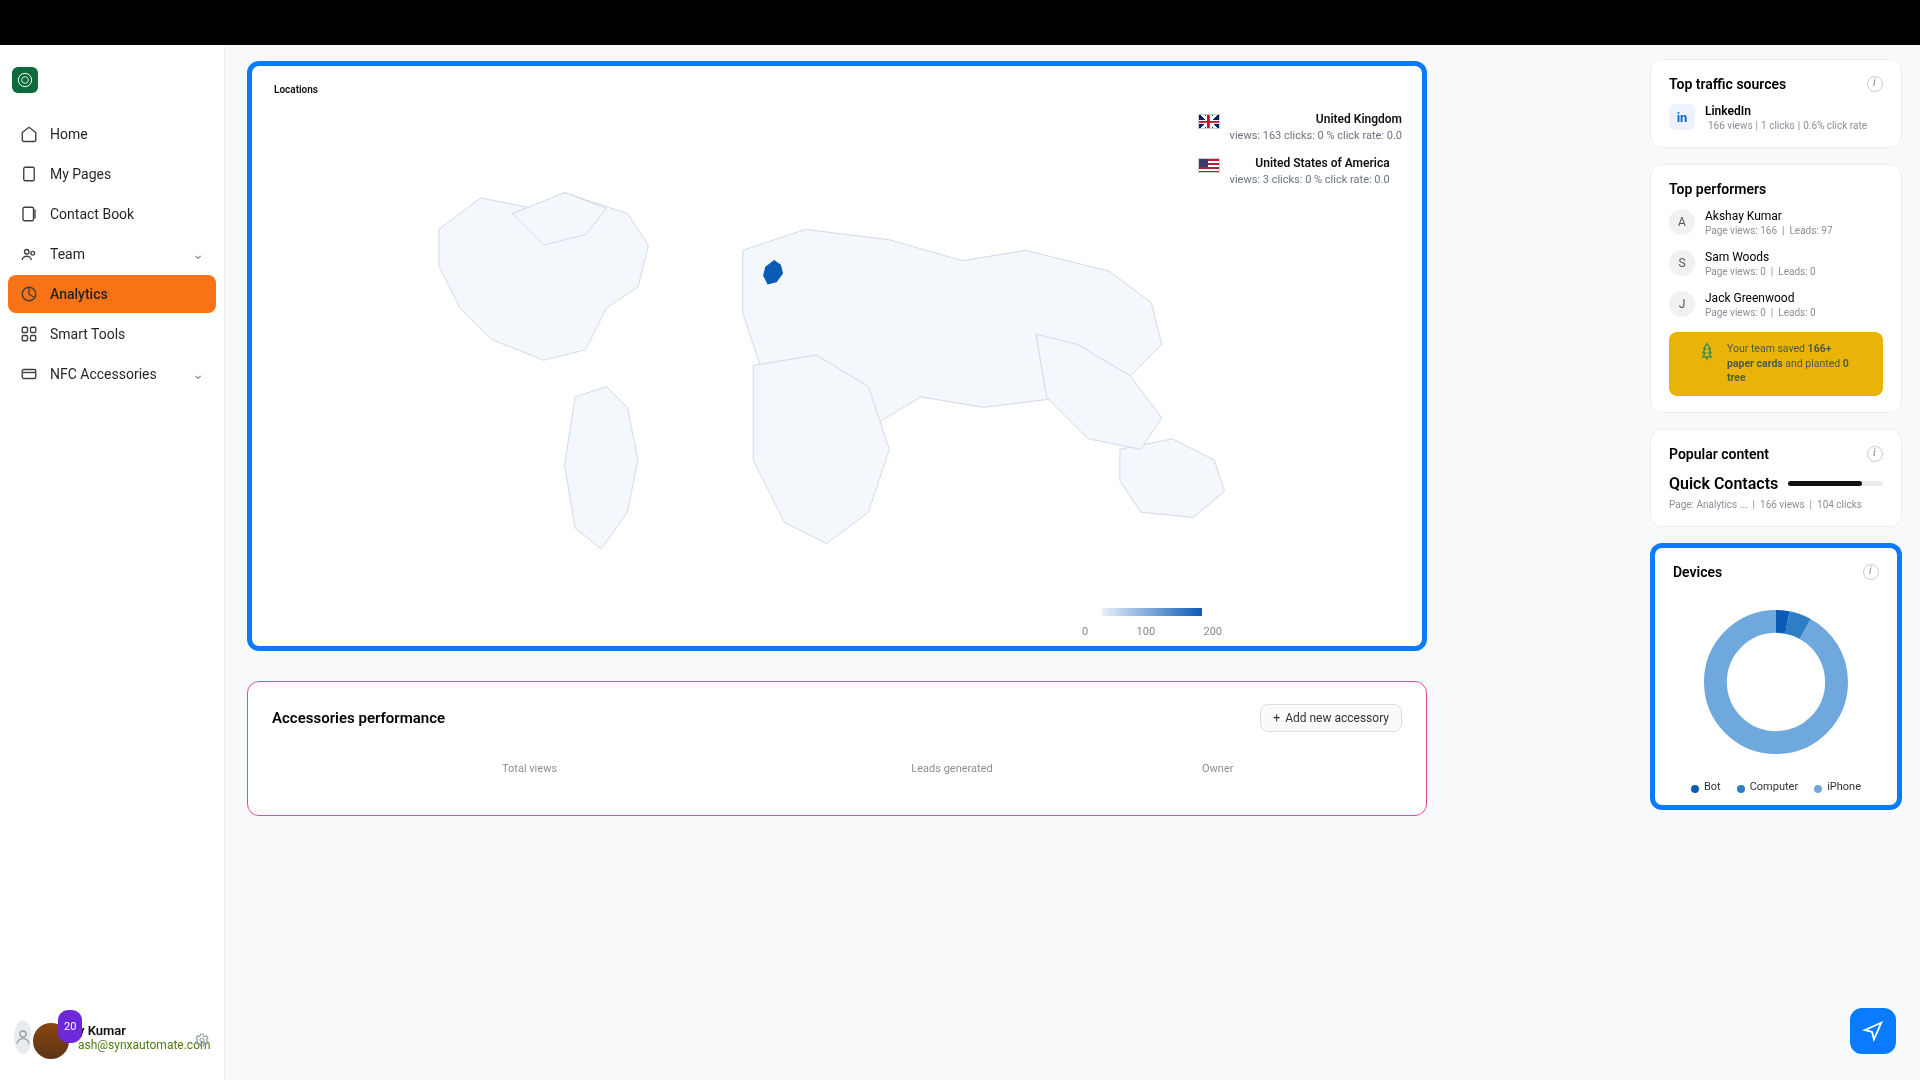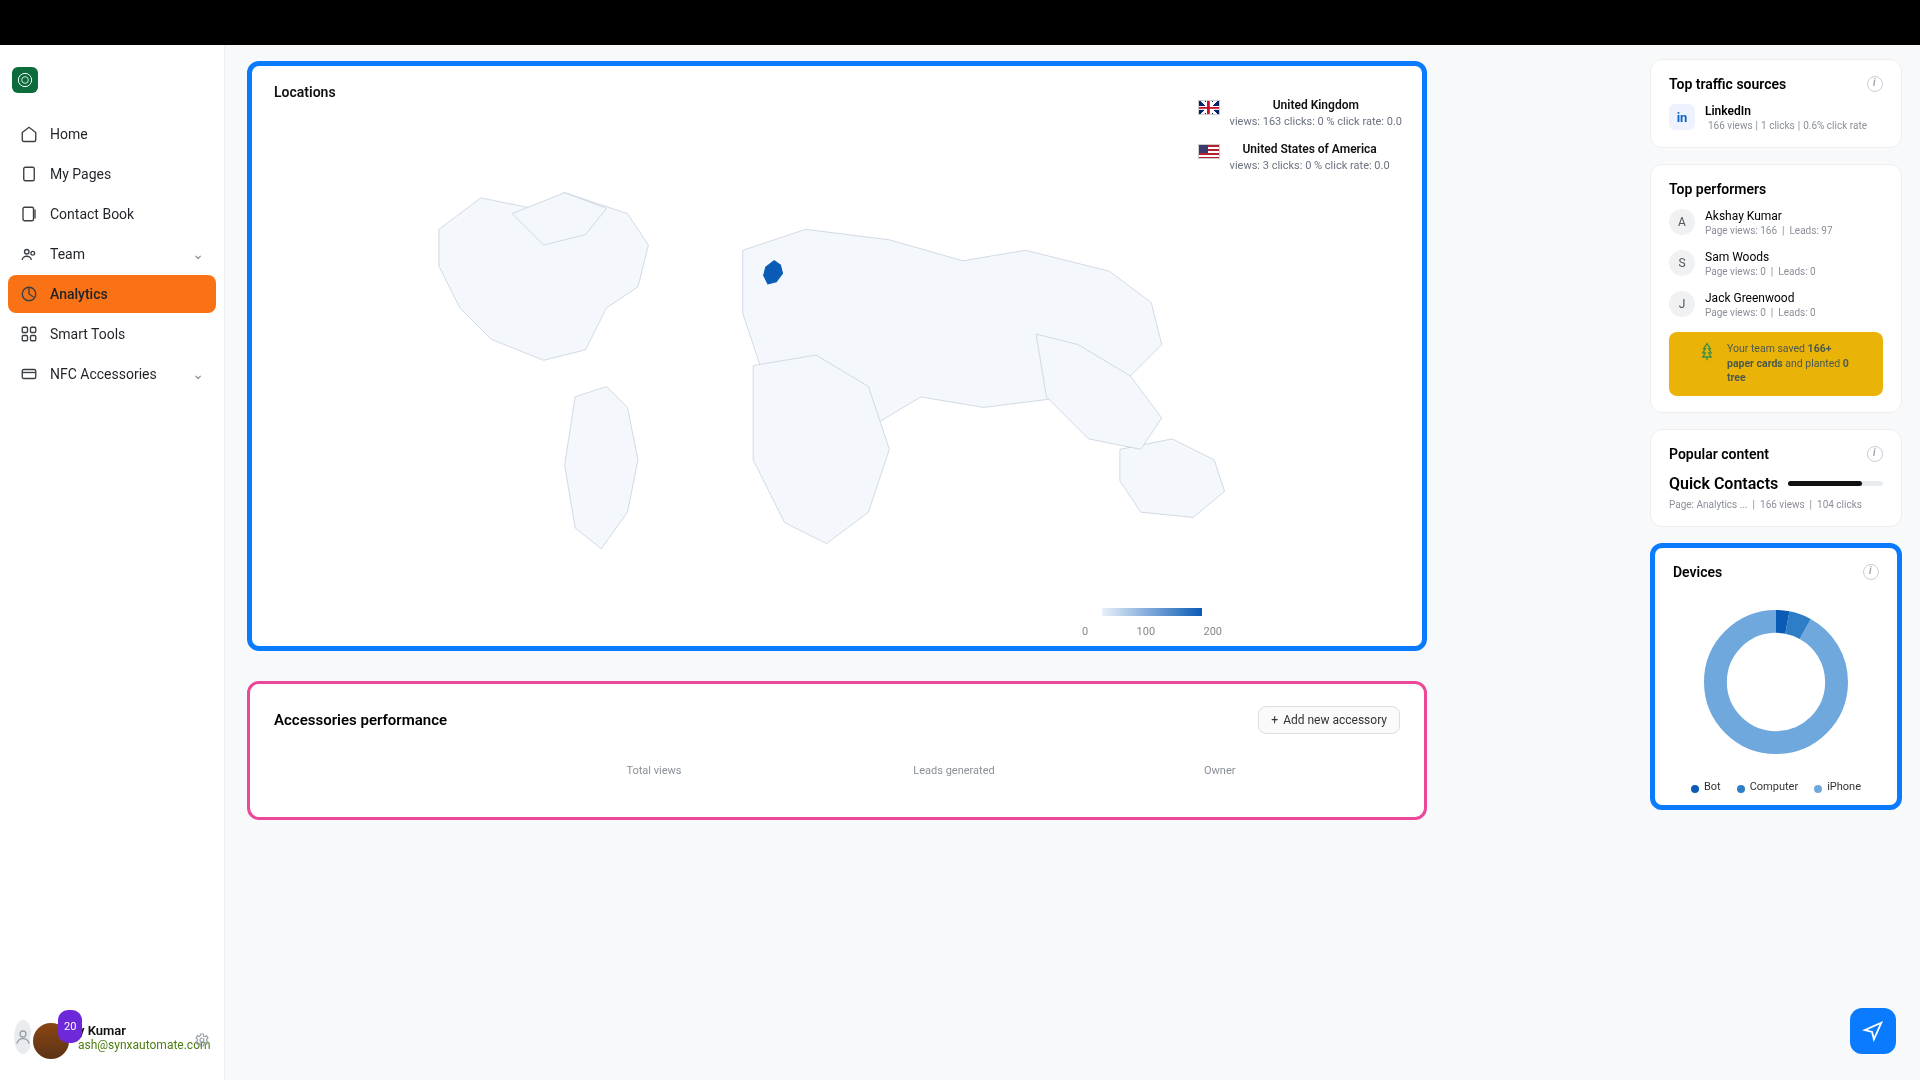--- a/index.html
+++ b/index.html
@@ -23,22 +23,22 @@
 .user-text { display:flex; flex-direction:column; margin-left: 36px; }
 .user-name { font-size: 13px; font-weight: 600; color:#111; }
 .user-email { font-size: 12px; color:#4d7c0f; }
 .gear { position:absolute; right:14px; top:40px; color:#9aa0a8; }
 
 
 .main { flex:1; padding: 0 18px 0 22px; overflow: hidden; position: relative; }
 
 
 .locations-card { position:absolute; top:16px; left:22px; width: 1180px; height: 590px; background:#fff; border-radius:12px; border:5px solid #0a7bff; overflow: hidden; }
-.loc-title { font-weight:600; font-size:14px; padding: 18px 22px 10px; color:#111; }
-.loc-flags { position:absolute; top: 32px; right: 20px; text-align:center; font-size: 12px; }
+.loc-title { font-weight:600; font-size:10px; padding: 18px 22px 10px; color:#111; }
+.loc-flags { position:absolute; top: 46px; right: 20px; text-align:right; font-size: 12px; }
 .loc-row { display:flex; gap:10px; margin-bottom: 14px; align-items:flex-start;}
 .flag { width:22px; height:15px; border:1px solid #ccc; margin-top:2px; position:relative; overflow:hidden;}
 .flag-uk { background:#012169; }
 .flag-uk::before{content:"";position:absolute;inset:0;background:
   linear-gradient(45deg, transparent 44%, #fff 44%, #fff 56%, transparent 56%),
   linear-gradient(-45deg, transparent 44%, #fff 44%, #fff 56%, transparent 56%),
   linear-gradient(#fff,#fff) center/100% 30% no-repeat,
   linear-gradient(#fff,#fff) center/30% 100% no-repeat;}
 .flag-uk::after{content:"";position:absolute;inset:0;background:
   linear-gradient(#c8102e,#c8102e) center/100% 14% no-repeat,
@@ -46,27 +46,27 @@
 .flag-us { background:repeating-linear-gradient(#b22234 0 2px,#fff 2px 4px); }
 .flag-us::before{content:"";position:absolute;top:0;left:0;width:9px;height:8px;background:#3c3b6e;}
 .loc-country { font-weight:600; font-size:12px; color:#111; margin-bottom:3px;}
 .loc-stats { font-size:11px; color:#6b7280; }
 .map-area { position:absolute; top:90px; left:40px; right:40px; bottom:50px; }
 .map-svg { width:100%; height:100%; }
 .gradient-scale { position:absolute; bottom: 30px; right: 220px; width: 100px; height: 8px; background: linear-gradient(90deg, #e8f0fa 0%, #0a5bb5 100%); }
 .scale-labels { position:absolute; bottom: 8px; right: 200px; width: 140px; display:flex; justify-content:space-between; font-size:11px; color:#888; }
 
 
-.acc-card { position:absolute; top: 636px; left:22px; width: 1180px; background:#fff; border-radius:12px; padding: 22px 24px 40px; border:3px solid #ec4899;}
+.acc-card { position:absolute; top: 636px; left:22px; width: 1180px; background:#fff; border-radius:12px; padding: 22px 24px 40px; border:1px solid #ec4899;}
 .acc-head { display:flex; align-items:center; justify-content:space-between; margin-bottom: 30px; }
 .acc-title { font-weight:600; font-size:15px; }
 .add-btn { border:1px solid #ddd; background:#fafafa; border-radius:8px; padding:6px 12px; font-size:12px; color:#333; cursor:pointer; display:flex; align-items:center; gap:5px;}
 .acc-cols { display:flex; font-size:11px; color:#8a8f98; }
 .acc-cols > div:nth-child(1){ width:230px;}
-.acc-cols > div:nth-child(2){ width:300px; text-align:center;}
+.acc-cols > div:nth-child(2){ width:300px; text-align:left;}
 .acc-cols > div:nth-child(3){ width:300px; text-align:center;}
 .acc-cols > div:nth-child(4){ flex:1; text-align:left; padding-left:100px;}
 
 
 .rightcol { width: 270px; padding: 14px 18px 0 0; display:flex; flex-direction:column; gap:16px; position:relative; }
 .card { background:#fff; border:1px solid #eee; border-radius:12px; padding:16px 18px; }
 .card-title { font-size:14px; font-weight:600; margin-bottom:12px; display:flex; align-items:center; justify-content:space-between;}
 .info-dot { width:16px;height:16px;border-radius:50%;border:1.5px solid #c9ced6; position:relative;}
 .info-dot::after{content:"i"; font-size:10px; color:#9aa0a8; position:absolute; left:5px; top:0px; font-style:italic;}
 .traffic-row { display:flex; gap:10px; align-items:flex-start;}

